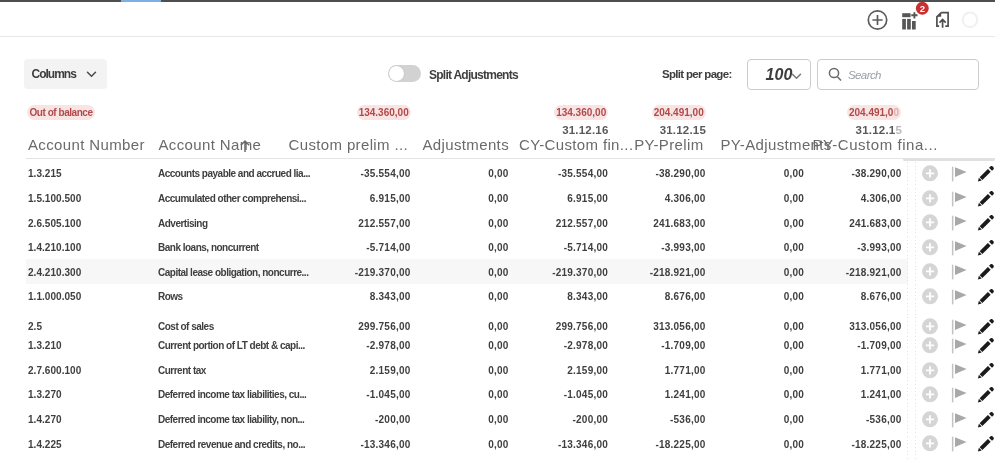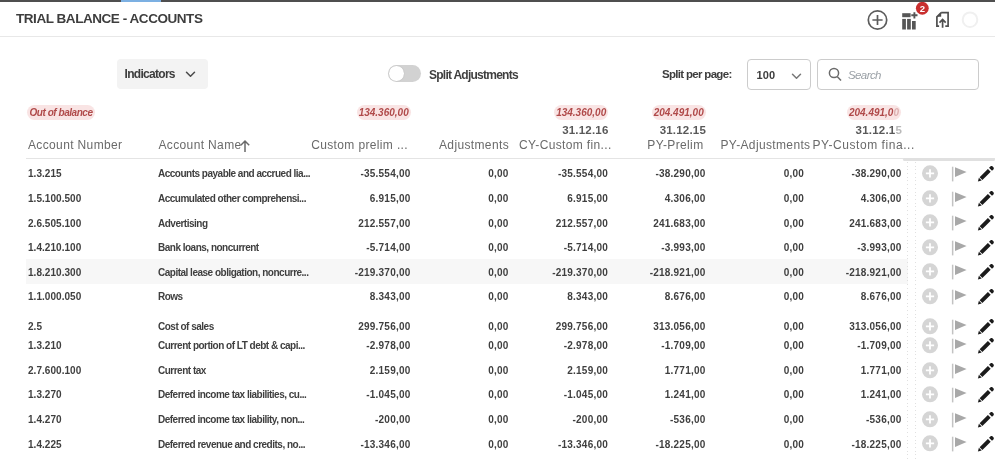--- a/index.html
+++ b/index.html
@@ -9,43 +9,42 @@
 #topblue { position:absolute; top:0; left:121px; width:40px; height:1.6px; background:#7cb0e2; }
 #title { position:absolute; left:16px; top:11px; line-height:16px; font-size:13.5px; font-weight:bold; letter-spacing:-0.45px; color:#3d3d3d; }
 #hdrline { position:absolute; top:36px; left:0; width:995px; height:1px; background:#e8e8e8; }
 .btn { position:absolute; top:59px; height:30px; background:#f3f3f3; border-radius:4px; display:flex; align-items:center; padding:0 0 0 8px; font-size:12px; font-weight:bold; color:#3d3d3d; }
 .btn svg { margin-left:10px; }
 #toggle { position:absolute; left:388px; top:65px; width:33px; height:16.5px; background:#d2d2d2; border-radius:9px; }
 #knob { position:absolute; left:1px; top:1px; width:14.5px; height:14.5px; background:#fff; border-radius:50%; box-shadow:0 0 1px rgba(0,0,0,0.25); }
 #splitlbl { position:absolute; left:429px; top:66.5px; line-height:16px; font-size:12px; font-weight:bold; color:#3f3f3f; letter-spacing:-0.75px; }
 #rowslbl { position:absolute; left:662px; top:66.8px; line-height:15px; font-size:11.5px; font-weight:bold; color:#3d3d3d; letter-spacing:-0.69px; }
 #pagesel { position:absolute; left:746.5px; top:59px; width:64px; height:31px; border:1px solid #ccc; border-radius:4px; background:#fff; display:flex; align-items:center; }
-#pagesel .val { margin-left:9px; font-size:11px; font-weight:bold; color:#3d3d3d; letter-spacing:0.15px; }
+#pagesel .val { margin-left:18px; font-size:16px; font-weight:bold; color:#3d3d3d; letter-spacing:0.15px;font-style:italic; }
 #pagesel svg { position:absolute; right:8px; top:12.5px; }
 #search { position:absolute; left:816.5px; top:58.5px; width:162px; height:31px; border:1px solid #ccc; border-radius:4px; background:#fff; }
 #search .ph { position:absolute; left:30.5px; top:8.5px; line-height:14px; font-size:11.5px; font-style:italic; color:#9aa0a6; letter-spacing:-0.6px; }
 #search svg { position:absolute; left:10px; top:7.5px; }
-.chip { position:absolute; top:105px; height:15px; line-height:15px; border-radius:8px; background:#f9e4e4; color:#b04a4a; font-size:10px; font-weight:bold; padding:0 2px;font-style:italic; }
+.chip { position:absolute; top:105px; height:15px; line-height:15px; border-radius:8px; background:#f9e4e4; color:#b04a4a; font-size:10px; font-weight:bold; padding:0 2px; }
 .date { position:absolute; top:123.2px; height:15px; line-height:15px; font-size:11.5px; font-weight:bold; color:#595959; letter-spacing:0.2px; }
-.hd { position:absolute; top:138px; height:14px; line-height:14px; font-size:12px; color:#6a6a6a; letter-spacing:0.36px; }
+.hd { position:absolute; top:138px; height:14px; line-height:14px; font-size:15px; color:#6a6a6a; letter-spacing:0.36px; }
 #tabletop { position:absolute; top:158px; left:26px; width:969px; height:1px; background:#e4e4e4; }
 #sthumb { position:absolute; top:158px; left:903px; width:92px; height:3px; border-radius:2px; background:#e0e0e0; }
 .row { position:absolute; left:0; width:995px; height:24.55px; }
 .band { position:absolute; left:26px; top:0; width:882px; height:100%; background:#f7f7f7; }
 .cnum,.cname,.cv { position:absolute; top:50%; transform:translateY(-50%); font-size:10px; font-weight:bold; color:#3f3f3f; }
 .cnum { letter-spacing:0.04px; }
 .cname { letter-spacing:-0.5px; }
 .cv { letter-spacing:0.22px; }
 .ric { position:absolute; left:905px; top:0; }
 </style></head>
 <body>
 <div id="page">
 <div id="topstrip"></div>
     <div id="topblue"></div>
-<div id="title">TRIAL BALANCE - ACCOUNTS</div>
 <div id="hdrline"></div>
 <svg class="abs" style="left:860px;top:2px" width="135" height="34" viewBox="0 0 135 34">
   <g stroke="#5c5c5c" stroke-width="1.7" fill="none">
     <circle cx="17.5" cy="18" r="9.2"></circle>
     <path d="M17.5 12.9 V23.1 M12.4 18 H22.6"></path>
   </g>
   <g fill="#565656">
     <path d="M42.2 11.2 H50.6 V15.2 H42.2 Z"></path>
     <rect x="42.2" y="16.9" width="3.7" height="10.6"></rect>
     <rect x="47.1" y="16.9" width="3.7" height="10.6"></rect>
@@ -56,21 +55,21 @@
   <text x="62.3" y="9.6" font-size="9.5" font-weight="bold" fill="#fff" text-anchor="middle" font-family="Liberation Sans">2</text>
   <g stroke="#4f4f4f" stroke-width="1.7" fill="none" stroke-linejoin="miter">
     <path d="M81.2 10.6 H88.1 V24.1 H85.3 M79.1 24.1 H76.9 V14.8 L81.2 10.6"></path>
   </g>
   <path d="M76.9 14.8 L81.2 10.6 L81.2 14.8 Z" fill="#4f4f4f"></path>
   <g stroke="#4f4f4f" stroke-width="1.7" fill="none">
     <path d="M82.6 25.8 V17.8 M79.5 20.6 L82.6 17.4 L85.7 20.6"></path>
   </g>
   <circle cx="110" cy="17.7" r="7.3" stroke="#f0f0f0" stroke-width="2" fill="none"></circle>
 </svg>
-<div class="btn" style="left:116.5px;width:91px;letter-spacing:-0.7px">Indicators<svg width="11" height="7" viewBox="0 0 11 7">
+<div class="btn" style="left:23.5px;width:83.5px;letter-spacing:-1.0px">Columns<svg width="11" height="7" viewBox="0 0 11 7">
         <path d="M1.5 1.2 L5.5 5.2 L9.5 1.2" stroke="#4a4a4a" stroke-width="1.5" fill="none" stroke-linecap="round" stroke-linejoin="round"></path>
       </svg></div>
 <div id="toggle">
       <div id="knob"></div>
     </div>
 <div id="splitlbl">Split Adjustments</div>
 <div id="rowslbl">Split per page:</div>
 <div id="pagesel">
       <span class="val">100</span>
       <svg width="11" height="7" viewBox="0 0 11 7">
@@ -165,21 +164,21 @@
 <div class="cv" style="right:387px">-5.714,00</div>
 <div class="cv" style="right:289.5px">-3.993,00</div>
 <div class="cv" style="right:191px">0,00</div>
 <div class="cv" style="right:93.5px">-3.993,00</div>
 <svg class="ric" width="92" height="25" viewBox="0 0 92 25">
         <use href="#ricons"></use>
       </svg>
 </div>
 <div class="row" style="top:259.43px">
       <div class="band"></div>
-<div class="cnum" style="left:28px">1.8.210.300</div>
+<div class="cnum" style="left:28px">2.4.210.300</div>
 <div class="cname" style="left:158px">Capital lease obligation, noncurre...</div>
 <div class="cv" style="right:584.5px">-219.370,00</div>
 <div class="cv" style="right:486.5px">0,00</div>
 <div class="cv" style="right:387px">-219.370,00</div>
 <div class="cv" style="right:289.5px">-218.921,00</div>
 <div class="cv" style="right:191px">0,00</div>
 <div class="cv" style="right:93.5px">-218.921,00</div>
 <svg class="ric" width="92" height="25" viewBox="0 0 92 25">
         <use href="#ricons"></use>
       </svg>

